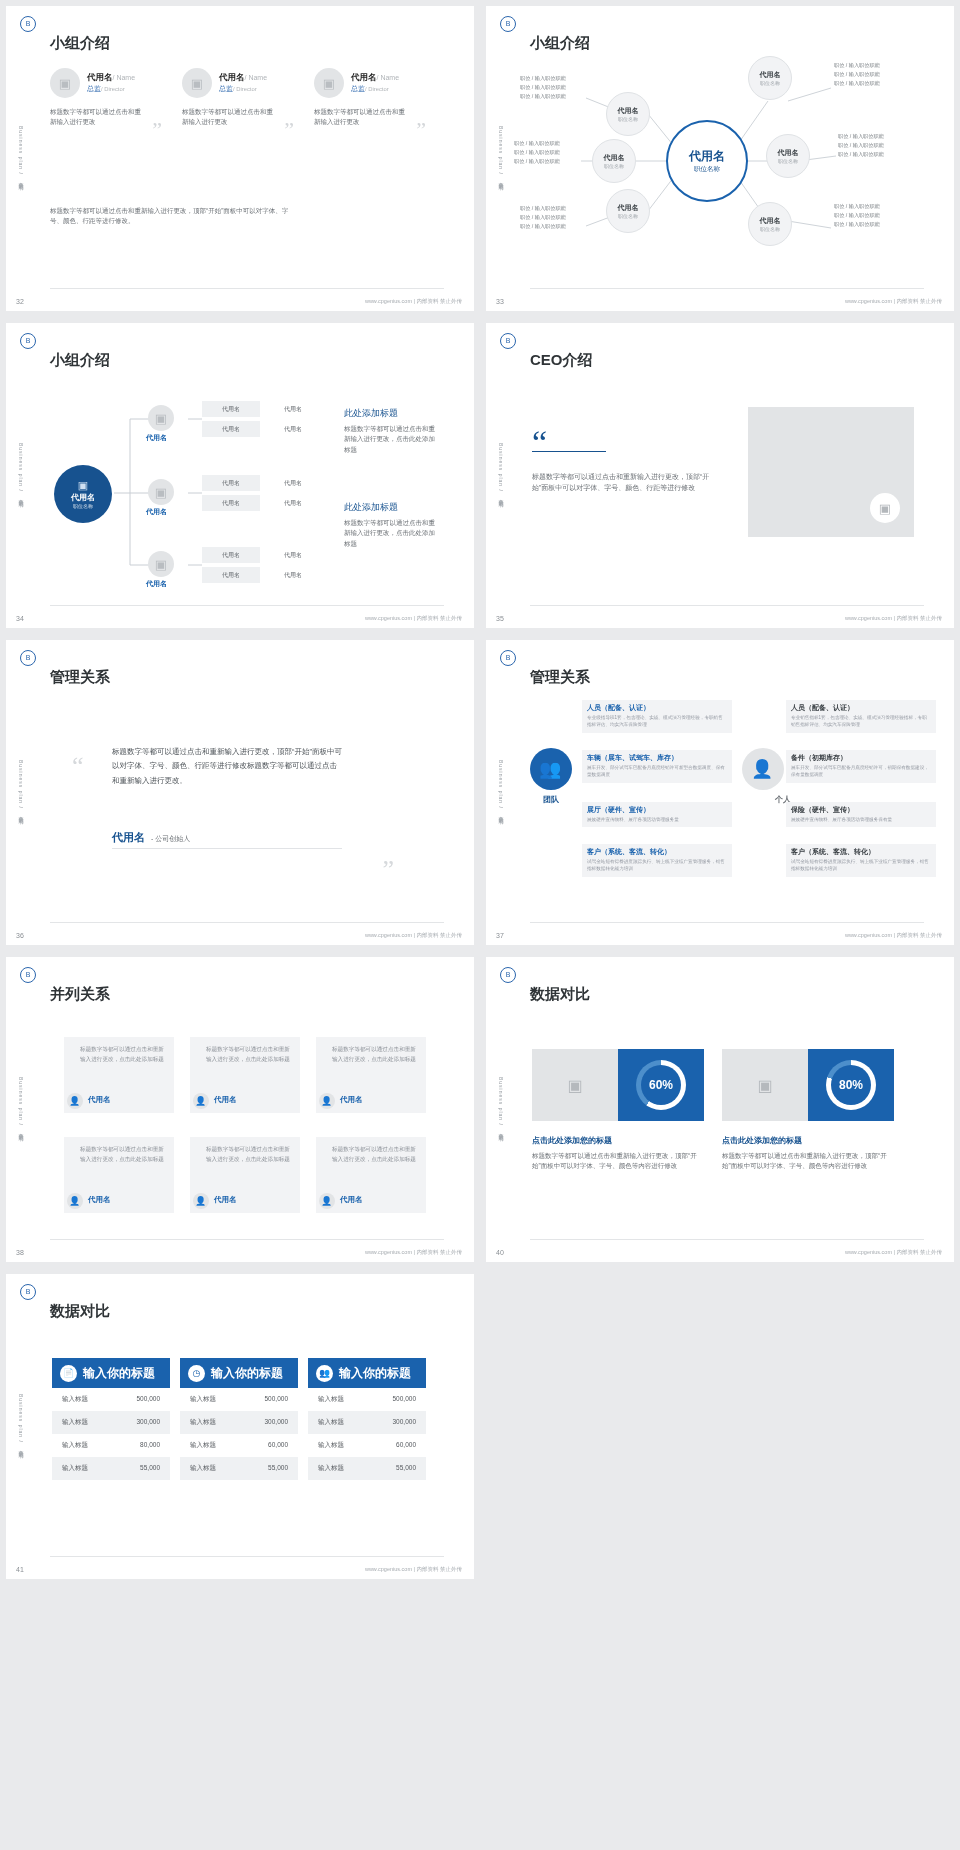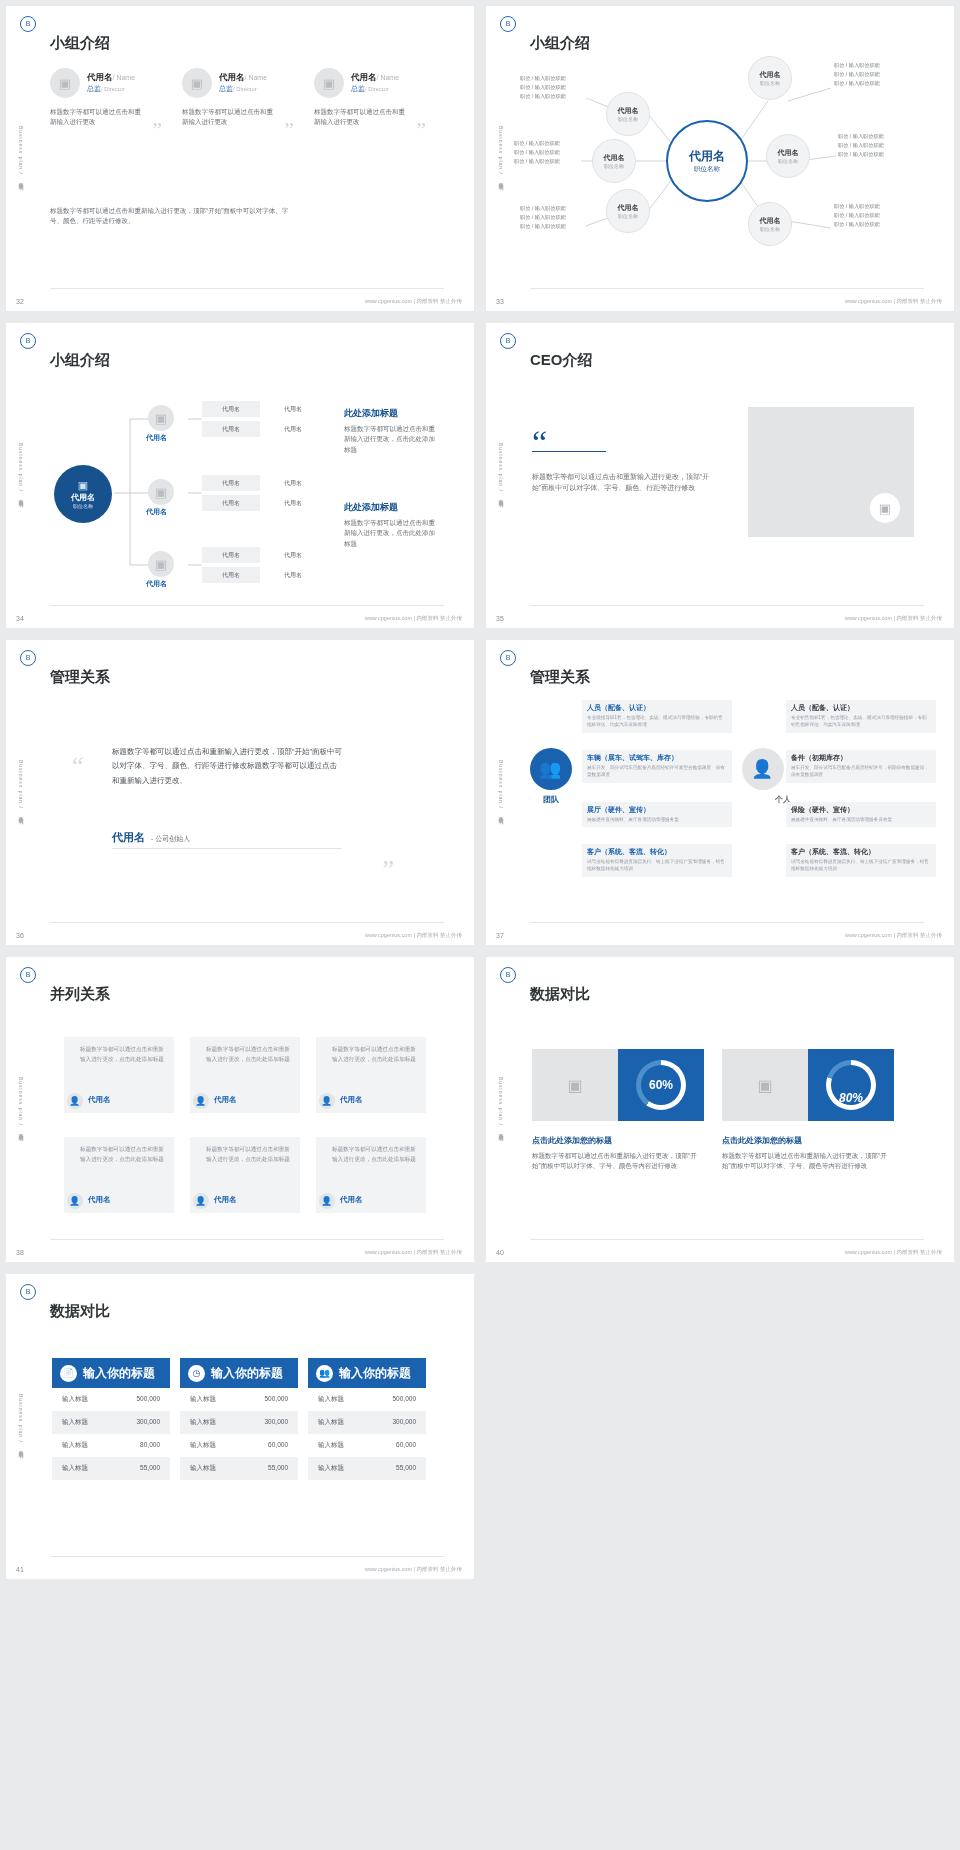--- a/index.html
+++ b/index.html
@@ -79,21 +79,21 @@
   .node-main span { font-size: 6.5px; color: #17528f; }
   .node-sm { width: 44px; height: 44px; background: #f2f3f5; border: 1px solid #dfe2e5; }
   .node-sm b { font-size: 7px; color: #3a4045; }
   .node-sm span { font-size: 5px; color: #9aa0a6; }
   .leaf { font-size: 5.2px; color: #7b8085; line-height: 1.75; }
 
   
   .tre-box { position: absolute; background: #eef0f2; font-size: 6px; color: #5d6267;
              display: flex; align-items: center; justify-content: center; }
   .tre-lbl { position: absolute; font-size: 7px; font-weight: bold; color: #1a62ad; }
-  .h-title { font-size: 9px; font-weight: bold; color: #17528f; }
+  .h-title { font-size: 9px; font-weight: normal; color: #17528f; }
 
   
   .big-quote { font-size: 34px; color: #17528f; font-family: "Liberation Serif", serif; line-height: .6; }
   .img-panel { position: absolute; background: #e2e4e6; }
 
   
   .gm-quote { font-size: 26px; color: #d6d9dc; font-family: "Liberation Serif", serif; line-height: .6; }
 
   
   .mgmt-item { position: absolute; width: 150px; background: #f2f3f5; }
@@ -499,21 +499,21 @@
         </div>
       </div>
     </div>
     <div style="position:absolute;left:46px;top:178px;width:172px;font-size:8px;font-weight:bold;color:#17528f;">点击此处添加您的标题</div>
     <div class="body-s" style="position:absolute;left:46px;top:194px;width:172px;">标题数字等都可以通过点击和重新输入进行更改，顶部“开始”面板中可以对字体、字号、颜色等内容进行修改</div>
 
     <div style="position:absolute;left:236px;top:92px;display:flex;">
       <div class="cmp-img">▣</div>
       <div class="cmp-blue">
         <div class="donut" style="background:conic-gradient(#ffffff 0% 80%, #4d8fcb 80% 100%);">
-          <div style="width:40px;height:40px;border-radius:50%;background:#1a62ad;display:flex;align-items:flex-end;justify-content:center;font-style:italic;">
+          <div style="width:40px;height:40px;border-radius:50%;background:#1a62ad;display:flex;align-items:center;justify-content:center;">
             <span>80%</span>
           </div>
         </div>
       </div>
     </div>
     <div style="position:absolute;left:236px;top:178px;width:172px;font-size:8px;font-weight:bold;color:#17528f;">点击此处添加您的标题</div>
     <div class="body-s" style="position:absolute;left:236px;top:194px;width:172px;">标题数字等都可以通过点击和重新输入进行更改，顶部“开始”面板中可以对字体、字号、颜色等内容进行修改</div>
 
     <div class="hr-line"></div>
     <div class="pg-num">40</div>

